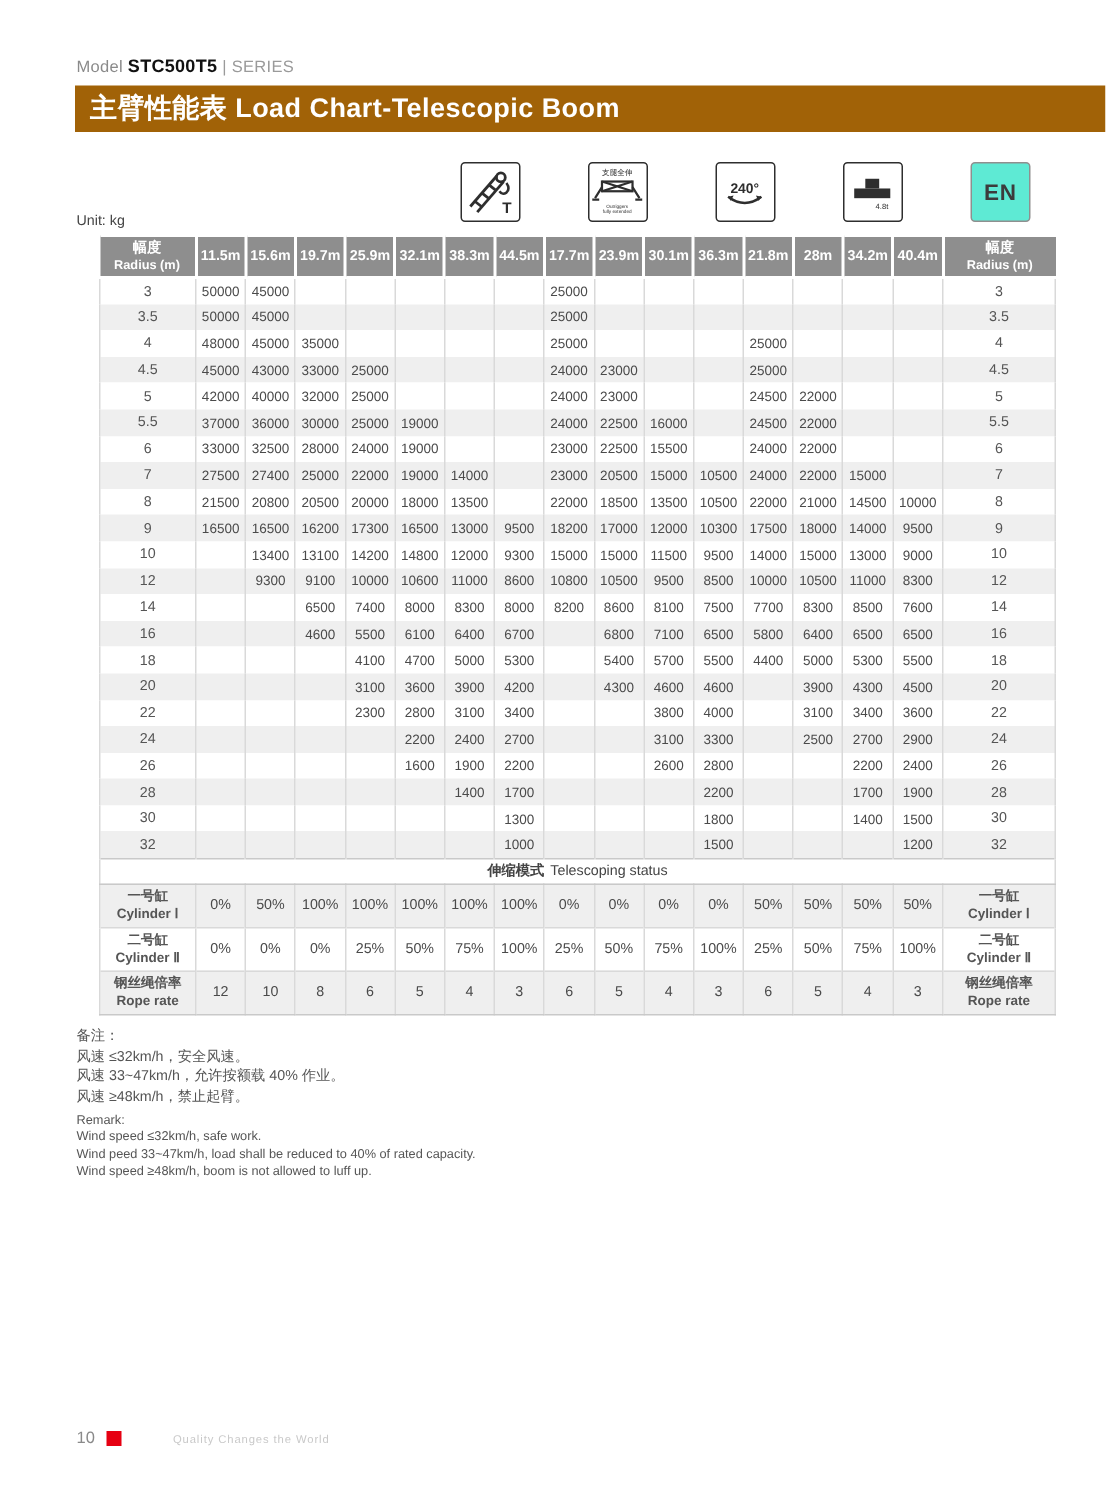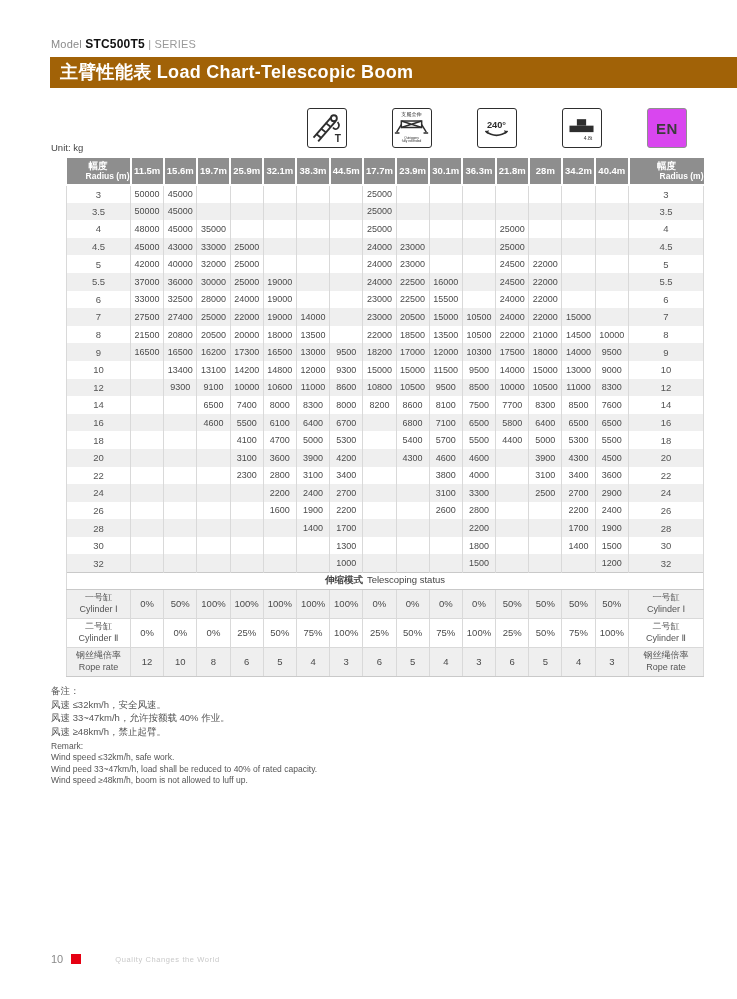--- a/index.html
+++ b/index.html
@@ -8,43 +8,43 @@
 
   .model-line { position:absolute; top:37px; left:51px; font-size:11px; color:#8a8a8a; letter-spacing:.2px; }
   .model-line .model-value { color:#111; font-weight:bold; font-size:12px; }
   .model-line .series { color:#9a9a9a; }
 
   .banner { position:absolute; top:57px; left:50px; right:0; height:31px; background:#a16207; color:#fff;
             font-size:18px; font-weight:bold; line-height:31px; padding-left:10px; letter-spacing:.3px; }
 
   .icons { position:absolute; top:108px; right:50px; display:flex; gap:5px; }
   .icon-box { width:40px; height:40px; border:1.5px solid #2e2e2e; border-radius:3px; background:#fff; position:relative; overflow:hidden;margin-left:40px; }
-  .icon-box.en { background:#d946ef; border-color:#8f8f8f; display:flex; align-items:center; justify-content:center;
+  .icon-box.en { background:#5eead4; border-color:#8f8f8f; display:flex; align-items:center; justify-content:center;
                  font-weight:bold; font-size:15px; color:#3c3c3c; letter-spacing:.5px; }
 
   .unit { position:absolute; top:142px; left:51px; font-size:9.5px; color:#444; }
 
   table.load { position:absolute; top:156px; left:66px; width:638px; border-collapse:collapse; table-layout:fixed;
                font-size:9px; color:#4a4a4a; }
   table.load thead th { background:#8e8e8e; color:#fff; font-weight:bold; font-size:9.5px; height:28px;
                         border:2px solid #fff; text-align:center; vertical-align:middle; line-height:1.15; padding:0; }
   table.load thead th:first-child { border-left:0; }
   table.load thead th:last-child { border-right:0; }
-  table.load thead th .en { font-size:8.5px; font-weight:bold;text-align:right; }
+  table.load thead th .en { font-size:8.5px; font-weight:bold; }
   .radius-l { width:64px; }
   .radius-r { width:75px; }
   table.load td { border-left:1px solid #d9d9d9; border-right:1px solid #d9d9d9; text-align:center;
                   vertical-align:middle; height:17.6px; padding:0; background:#fff; }
   table.load tr.stripe td { background:#efefef; }
   table.load td.radius-l, table.load td.radius-r { font-size:9.5px; color:#555; }
   table.load tr.section-row td { border-top:1px solid #c9c9c9; border-bottom:1px solid #c9c9c9; height:17px;
                                  background:#fff; font-size:9.5px; color:#444;margin-left:28px; }
   table.load tr.section-row b { margin-right:4px; }
   table.load tr.t-row td { height:29px; border-top:1px solid #d9d9d9; font-size:9.5px; }
-  table.load tr.t-row td.t-label { font-size:9px; line-height:1.25; color:#555; }
+  table.load tr.t-row td.t-label { font-size:9px; line-height:1.25; color:#555;font-weight:bold; }
   table.load tr:last-child td { border-bottom:1px solid #c9c9c9; }
 
   .notes { position:absolute; left:51px; color:#555; }
   .notes-cn { top:684px; font-size:9.5px; line-height:13.5px; }
   .notes-en { top:741px; font-size:8.5px; line-height:11.3px; }
 
   .footer { position:absolute; top:953px; left:51px; display:flex; align-items:center; }
   .footer .pageno { font-size:11px; color:#8a8a8a; }
   .footer .redsq { width:10px; height:10px; background:#e60012; margin-left:8px; }
   .footer .slogan { font-size:7.5px; color:#c9c9c9; letter-spacing:.6px; margin-left:34px; }

